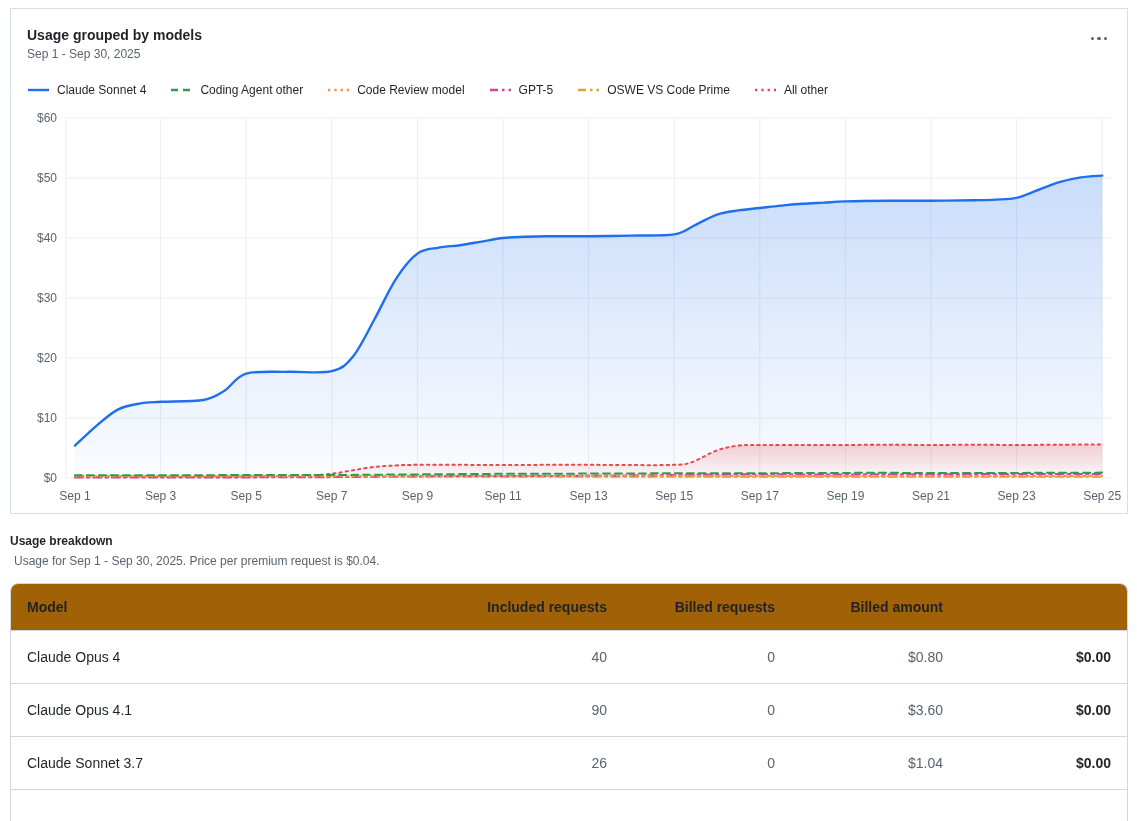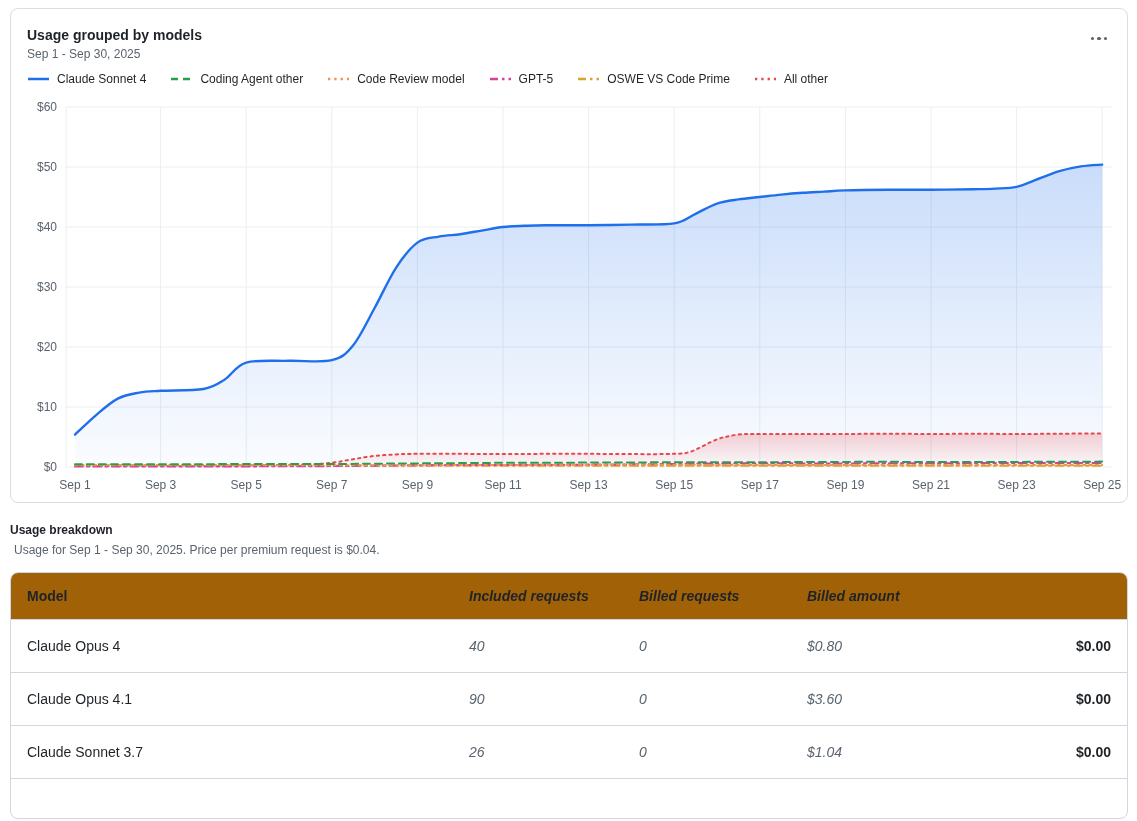--- a/index.html
+++ b/index.html
@@ -11,42 +11,42 @@
     font-family: "Liberation Sans", "DejaVu Sans", sans-serif;
     color: #1f2328;
     -webkit-font-smoothing: antialiased;
   }
   .page { width: 1137px; height: 821px; overflow: hidden; }
 
   
   .card {
     margin: 8px 9px 0 10px;
     border: 1px solid #d8dee4;
-    border-radius: 8px;
+    border-radius: 0;
     background: #fff;
     overflow: hidden;
     padding: 16px 0 6px 0;
   }
   .card-head {
     display: flex; justify-content: space-between; align-items: flex-start;
     padding: 0 16px;
   }
   .card-title { margin: 0; font-size: 14px; font-weight: 700; line-height: 1.45; color: #1f2328; }
   .card-subtitle { margin: 2px 0 0 0; font-size: 12px; color: #59636e; }
   .kebab {
     border: none; background: transparent; cursor: pointer;
     display: flex; gap: 3px; align-items: center;
     padding: 8px 4px; margin-top: 4px;
   }
   .kebab .dot { width: 3.4px; height: 3.4px; border-radius: 50%; background: #59636e; }
 
   .legend {
     display: flex; flex-wrap: wrap; align-items: center;
     gap: 8px 24px;
-    padding: 0 16px; margin-top: 11px;
+    padding: 0 16px; margin-top: 22px;
   }
   .legend-item { display: flex; align-items: center; gap: 7px; cursor: pointer; }
   .legend-item .lbl { font-size: 12px; color: #1f2328; }
   .legend-item svg { display: block; }
 
   .chart-wrap { margin-top: 12px; padding-left: 16px; }
   .chart-wrap svg { overflow: visible; display: block; }
   .chart-wrap text { font-size: 12px; fill: #59636e; }
 
   
@@ -66,21 +66,21 @@
     align-items: center;
   }
   .t-head {
     background: #a16207;
     border-bottom: 1px solid #d0d7de;
   }
   .t-head .t-cell { font-weight: 700; font-size: 14px; padding: 15px 16px; color: #1f2328; }
   .t-body .t-row { border-bottom: 1px solid #d0d7de; }
   .t-body .t-row:last-of-type { border-bottom: none; }
   .t-body .t-cell { font-size: 14px; padding: 18px 16px; }
-  .t-cell.num { text-align: left; color: #59636e; font-style: italic; }
+  .t-cell.num { text-align: right; color: #59636e; }
   .t-head .t-cell.num { color: #1f2328; }
   .t-cell.model { color: #1f2328; }
   .t-cell.billed-amt { text-align: right; font-weight: 700; color: #1f2328; }
   .t-row.partial { height: 40px; border-top: 1px solid #d0d7de; }
 </style>
 </head>
 <body>
 
 <div class="page">
 

